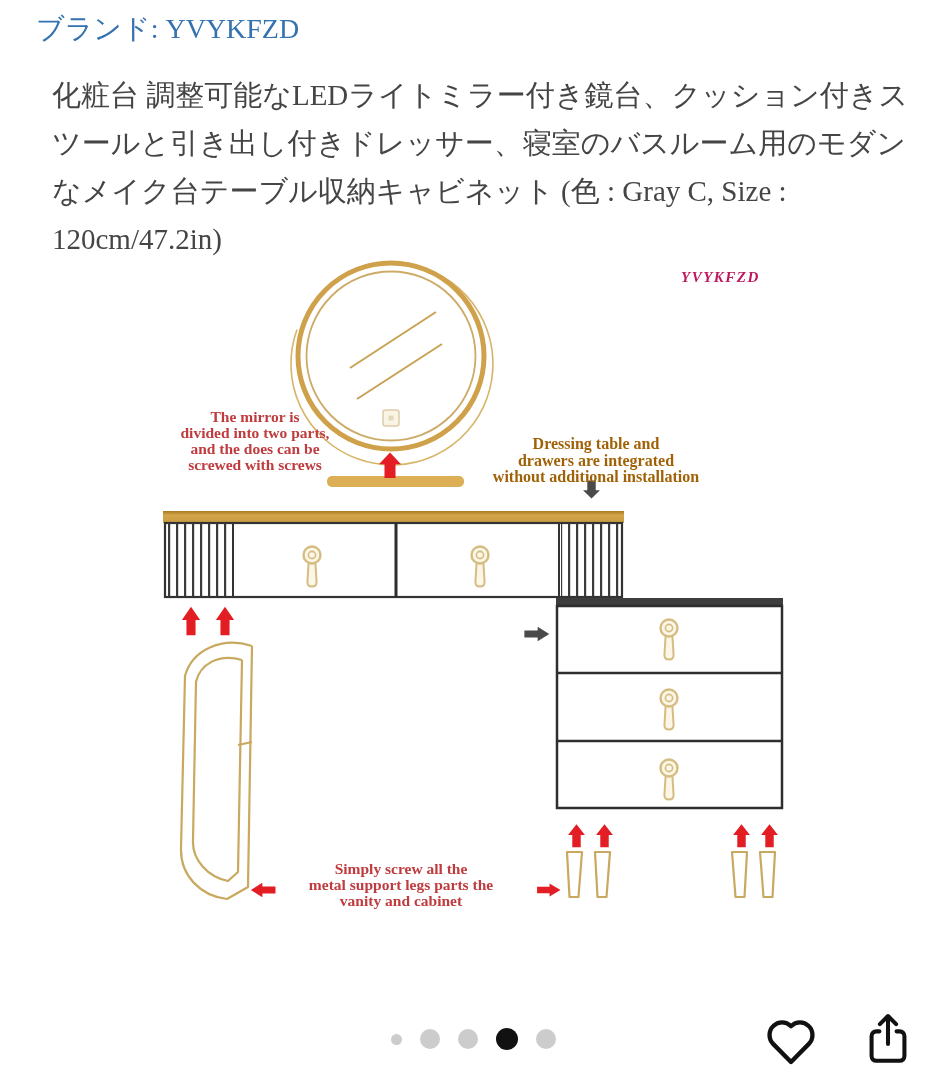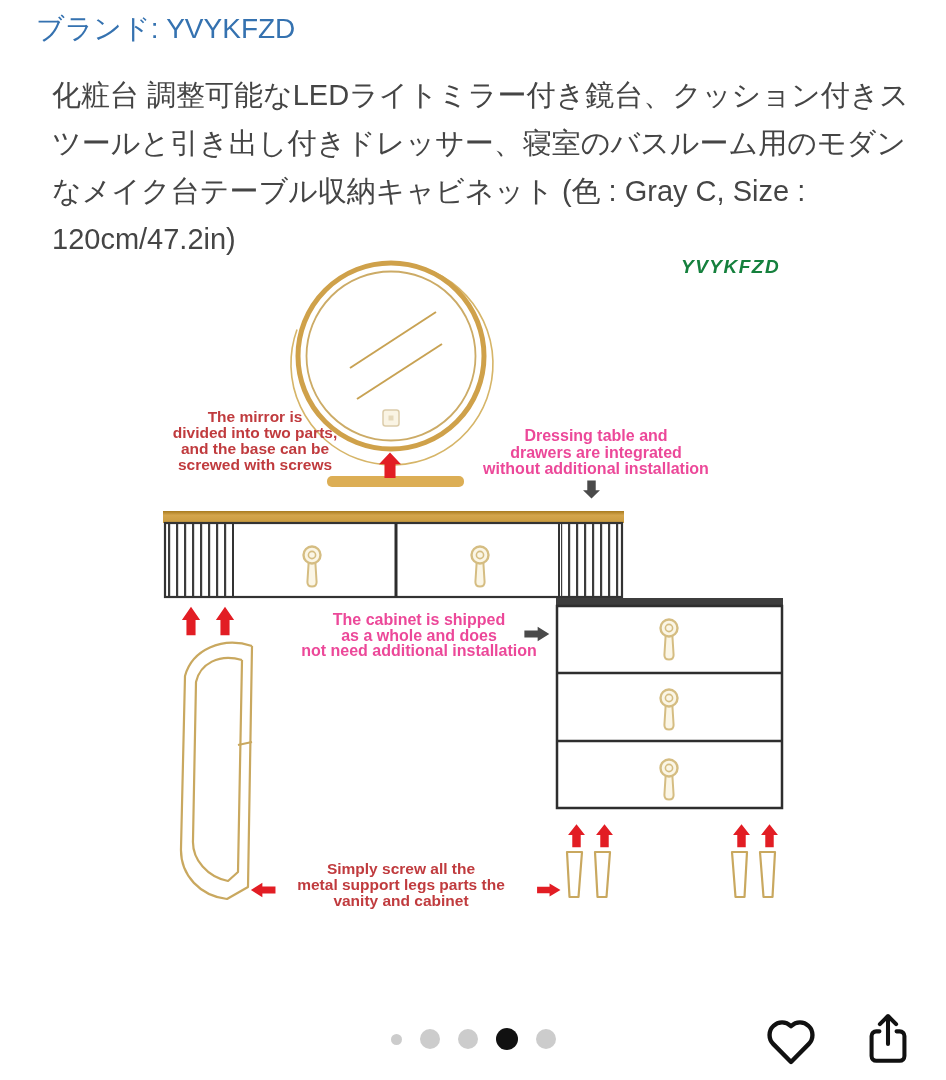--- a/index.html
+++ b/index.html
@@ -1,31 +1,31 @@
 <!DOCTYPE html>
 <html><head>
 <meta charset="utf-8">
 <style>
   html,body{margin:0;padding:0;background:#fff;}
   .page{position:relative;width:946px;height:1080px;background:#fff;overflow:hidden;
-        font-family:Liberation Sans, sans-serif;}
+        font-family:Liberation Serif, serif;}
   
   .header{position:absolute;left:36px;top:12px;width:880px;}
   .brand-link{display:inline-block;color:#3572b0;font-size:28px;line-height:34px;
               text-decoration:none;margin:0 0 9px 0;}
   .title{margin:16px;font-weight:400;color:#454545;font-size:29px;line-height:48px;
          width:878px;word-break:break-word;}
   
   .image-area{position:absolute;left:0;top:0;width:946px;height:1080px;}
   .diagram-svg{position:absolute;left:0;top:250px;}
-  .watermark{position:absolute;left:681px;top:256px;font-size:19px;font-weight:bold;
-             font-style:italic;color:#15803d;letter-spacing:1.5px;}
+  .watermark{position:absolute;left:681px;top:269px;font-size:15px;font-weight:bold;
+             font-style:italic;color:#be185d;letter-spacing:1.5px;}
   .note{position:absolute;text-align:center;white-space:pre-line;font-weight:bold;}
   .note-red{color:#c03b3e;}
-  .note-dark{color:#ec4899;}
+  .note-dark{color:#a16207;margin-top:8px;}
   #note-mirror{left:105px;top:409px;width:300px;font-size:15.5px;line-height:16px;}
   #note-table{left:446px;top:428px;width:300px;font-size:16px;line-height:16.5px;}
   #note-cabinet{left:269px;top:612px;width:300px;font-size:16px;line-height:15.5px;}
   #note-legs{left:251px;top:861px;width:300px;font-size:15.5px;line-height:16px;}
   
   .dots{position:absolute;left:0;top:1027px;width:946px;display:flex;gap:18px;
         justify-content:center;align-items:center;height:24px;}
   .dot{width:20px;height:20px;border-radius:50%;background:#ccc;flex:0 0 auto;}
   .dot:first-child{width:11px;height:11px;}
   .dot.active{width:22px;height:22px;background:#111;}
@@ -127,28 +127,25 @@
       </g>
 
       <g fill="#4a4a4a">
         <use href="#arr" transform="translate(591.5,489) rotate(180) scale(0.65,0.6)"></use>
         <use href="#arr" transform="translate(536,634) rotate(90) scale(0.55,0.83)"></use>
       </g>
     </svg>
 
     <div class="note note-red" id="note-mirror">The mirror is
 divided into two parts,
-and the base can be
+and the does can be
 screwed with screws</div>
     <div class="note note-dark" id="note-table">Dressing table and
 drawers are integrated
 without additional installation</div>
-    <div class="note note-dark" id="note-cabinet">The cabinet is shipped
-as a whole and does
-not need additional installation</div>
     <div class="note note-red" id="note-legs">Simply screw all the
 metal support legs parts the
 vanity and cabinet</div>
   </div>
 
   <div class="dots">
       <span class="dot"></span>
       <span class="dot"></span>
       <span class="dot"></span>
       <span class="dot active"></span>

